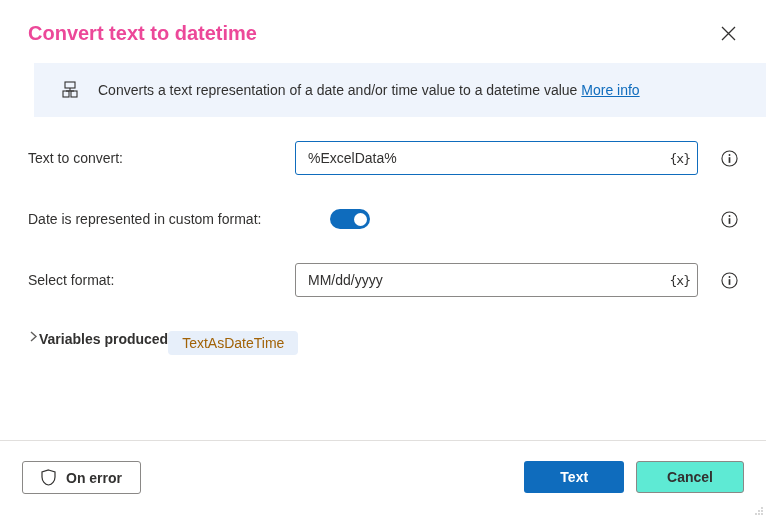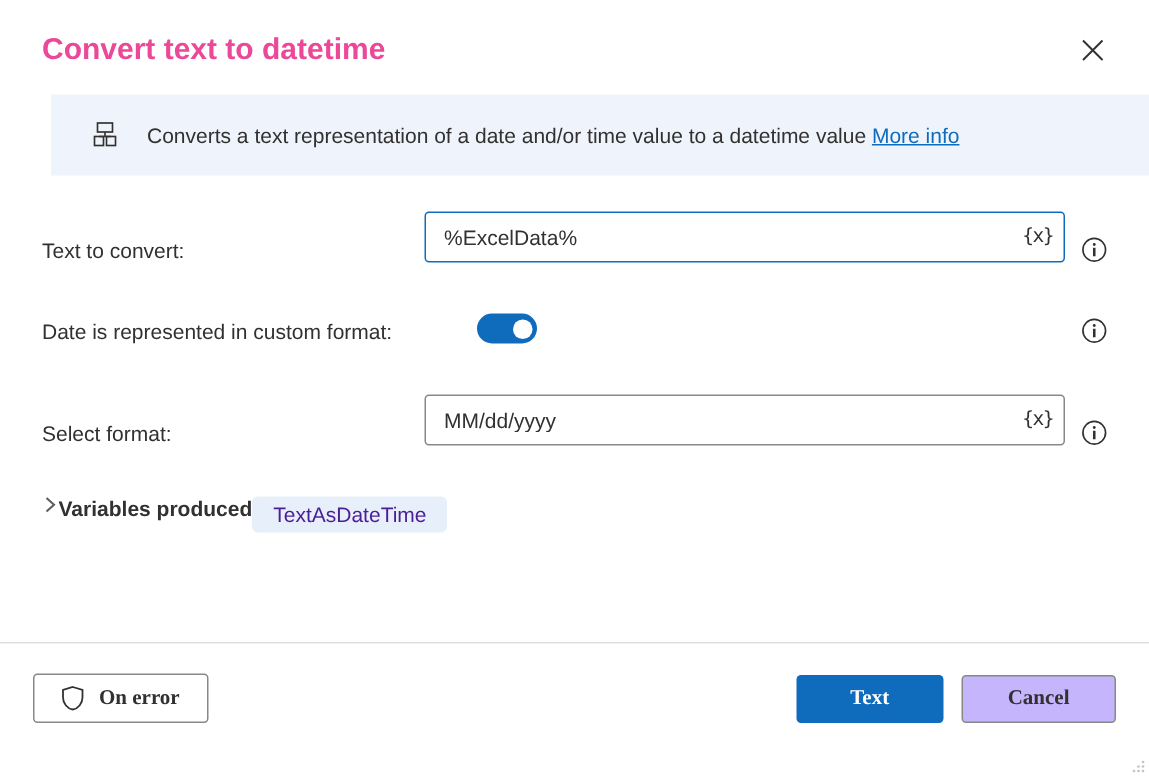--- a/index.html
+++ b/index.html
@@ -56,22 +56,23 @@
       padding: 24px 28px 10px 28px;
     }
     .section-title {
       font-size: 18px;
       font-weight: 400;
       color: #242424;
       margin-bottom: 28px;
     }
     .param-row {
       display: flex;
-      align-items: flex-end;
+      align-items: center;
       margin-bottom: 34px;
+      gap: 12px;
     }
     .param-label {
       width: 255px;
       font-size: 14px;
       color: #323130;
       flex-shrink: 0;
     }
     .input-wrap {
       flex: 1;
       position: relative;
@@ -142,37 +143,36 @@
       color: #605e5c;
       display: inline-flex;
     }
     .vars-label {
       font-size: 14px;
       font-weight: 600;
       color: #323130;
     }
     .var-chip {
       background: #e7effa;
-      color: #4c1d95;
+      color: #a16207;
       padding: 4px 14px;
       border-radius: 4px;
       font-size: 14px;
       cursor: pointer;
     }
     .footer {
       position: absolute;
-      bottom: 16px;
+      bottom: 4px;
       left: 0;
       right: 0;
       border-top: 1px solid #e1dfdd;
       padding: 20px 22px;
       display: flex;
       justify-content: space-between;
-      align-items: center;
-      font-family: Liberation Serif, serif;
+      align-items: flex-start;
     }
     .on-error-btn {
       display: flex;
       align-items: center;
       gap: 10px;
       border: 1px solid #8a8886;
       background: #fff;
       padding: 7px 18px;
       border-radius: 3px;
       font-size: 14px;
@@ -187,21 +187,21 @@
       color: #fff;
       border: none;
       padding: 8px 36px;
       border-radius: 3px;
       font-size: 14px;
       font-weight: 600;
       cursor: pointer;
       font-family: inherit;
     }
     .btn-secondary {
-      background: #c4b5fd;
+      background: #5eead4;
       color: #323130;
       border: 1px solid #8a8886;
       padding: 7px 30px;
       border-radius: 3px;
       font-size: 14px;
       font-weight: 600;
       cursor: pointer;
       font-family: inherit;
     }
     .resize-grip {

